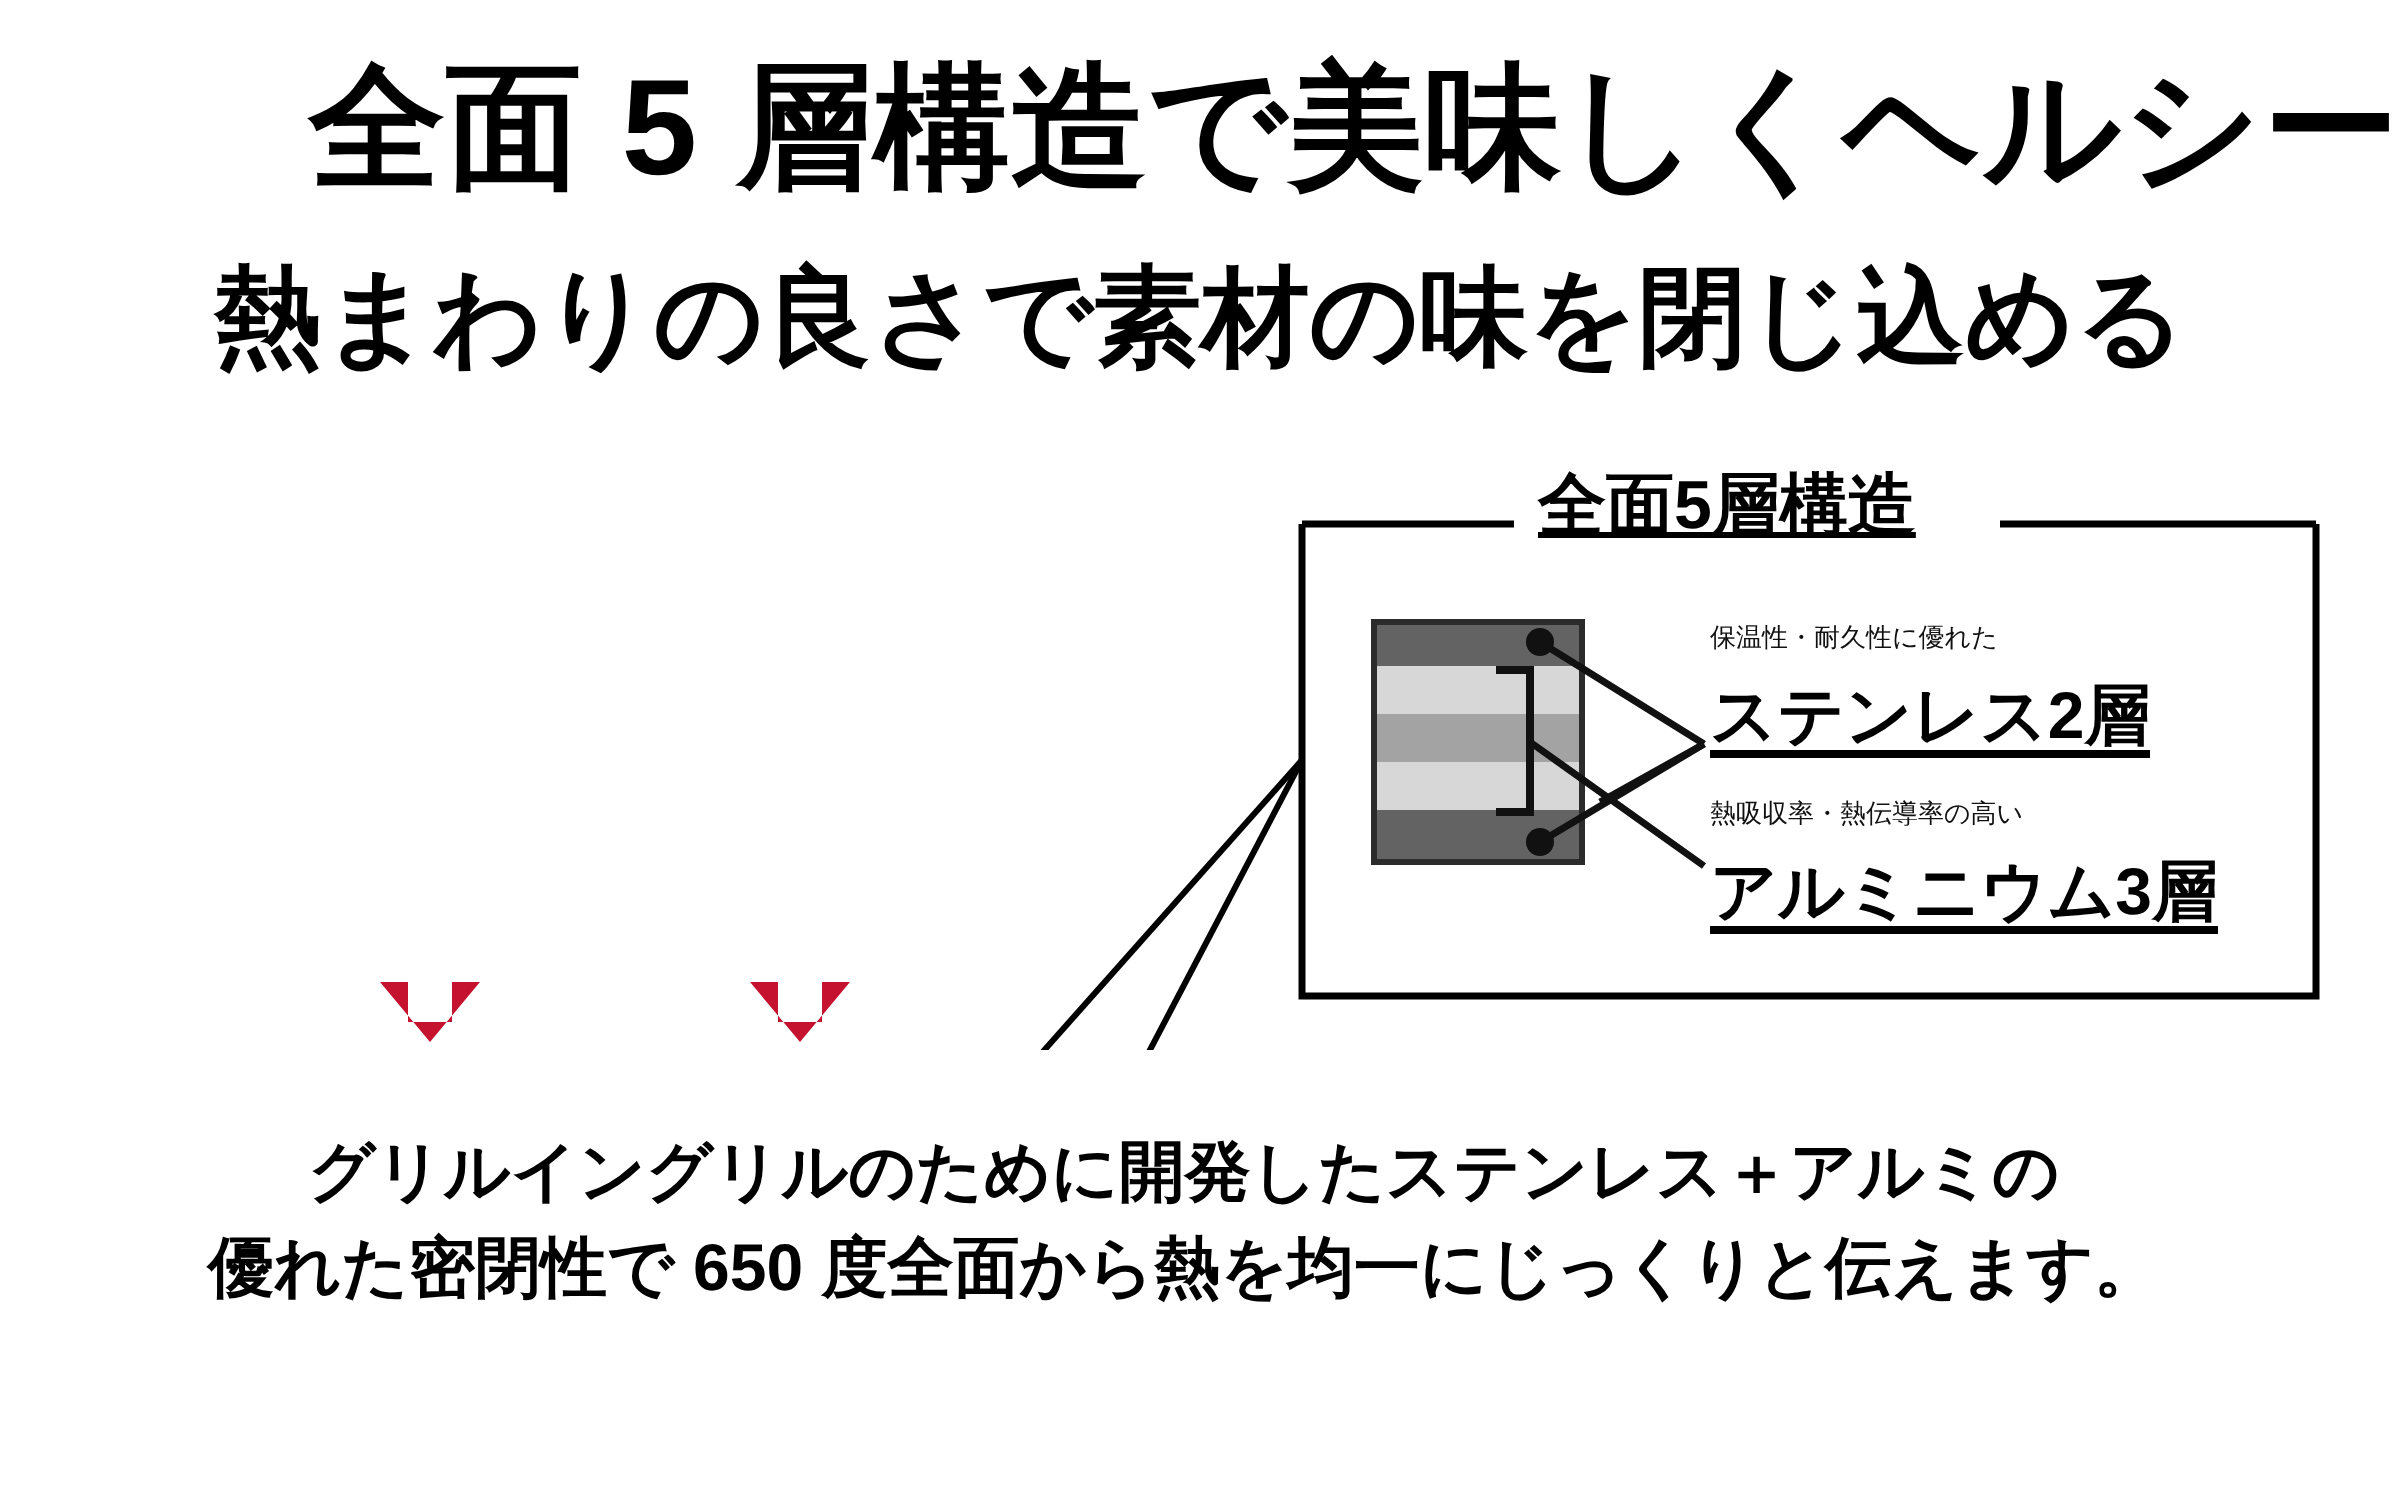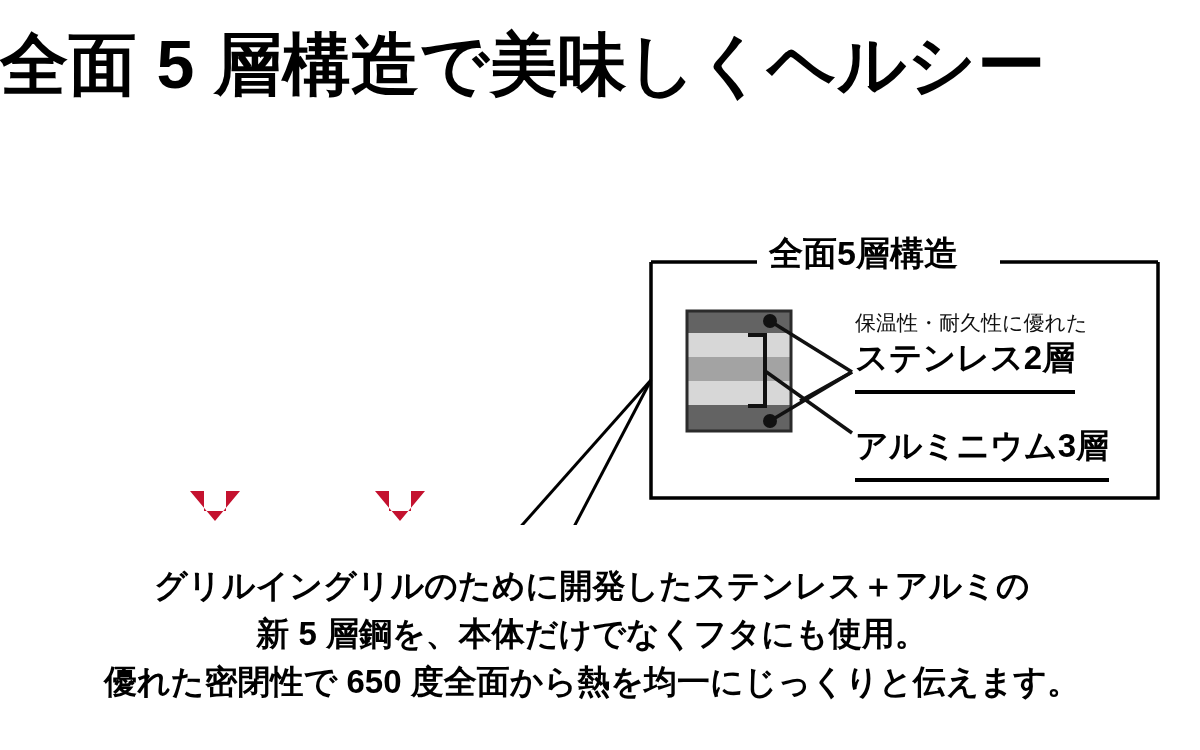--- a/index.html
+++ b/index.html
@@ -18,21 +18,21 @@
     background: #ffffff;
     overflow: hidden;
   }
 
   
   .title-main {
     position: absolute;
     left: 0;
     top: 30px;
     width: 1200px;
-    text-align: left;
+    text-align: right;
     font-size: 68px;
     line-height: 1.0;
     font-weight: 700;
     letter-spacing: 0.5px;
     color: #000000;
     white-space: nowrap;
   }
   .title-sub {
     position: absolute;
     left: 0;
@@ -78,51 +78,53 @@
     position: absolute;
     left: 760px;
     top: 236px;
     font-size: 34px;
     font-weight: 700;
     line-height: 1;
     color: #000000;
     background: #ffffff;
     padding: 0 9px;
     white-space: nowrap;
+    text-decoration: underline;
   }
   .lbl-small {
     position: absolute;
-    font-size: 21px;
+    font-size: 13px;
     font-weight: 500;
     line-height: 1;
     color: #111111;
     white-space: nowrap;
   }
   .lbl-big {
     position: absolute;
     font-size: 33px;
     font-weight: 700;
     line-height: 1;
     color: #000000;
     white-space: nowrap;
     border-bottom: 4px solid #000000;
-    padding-bottom: 16px;
+    padding-bottom: 1px;
   }
   #lbl-steel-small { left: 855px; top: 312px; }
   #lbl-steel-big   { left: 855px; top: 341px; }
   #lbl-alu-small   { left: 855px; top: 400px; }
   #lbl-alu-big     { left: 855px; top: 429px; text-align: center; }
 </style>
 </head>
 <body>
 
 <div id="page">
 
   <div class="title-main">全面 5 層構造で美味しくヘルシー</div>
 
+  <div class="title-sub">熱まわりの良さで素材の味を閉じ込める</div>
 
   <div id="stage">
     <svg width="1200" height="300" viewBox="0 0 1200 300" xmlns="http://www.w3.org/2000/svg">
       <defs>
 
         <g id="arrowDownSmall">
           <path d="M0,-17 L0,4 L-10,4 L0,18 L10,4 L0,4 Z" fill="#C4122F"></path>
         </g>
       </defs>
 
@@ -276,21 +278,21 @@
       </g>
 
     </svg>
   </div>
 
   <div class="callout-title">全面5層構造</div>
 
   <div class="lbl-small" id="lbl-steel-small">保温性・耐久性に優れた</div>
   <div class="lbl-big" id="lbl-steel-big">ステンレス2層</div>
 
+  <div class="lbl-small" id="lbl-alu-small">熱吸収率・熱伝導率の高い</div>
   <div class="lbl-big" id="lbl-alu-big">アルミニウム3層</div>
 
   <div class="footer-block">
     <div class="footer-line">グリルイングリルのために開発したステンレス＋アルミの</div>
-    <div class="footer-line">新 5 層鋼を、本体だけでなくフタにも使用。</div>
     <div class="footer-line">優れた密閉性で 650 度全面から熱を均一にじっくりと伝えます。</div>
   </div>
 
 </div>
 
 </body></html>

